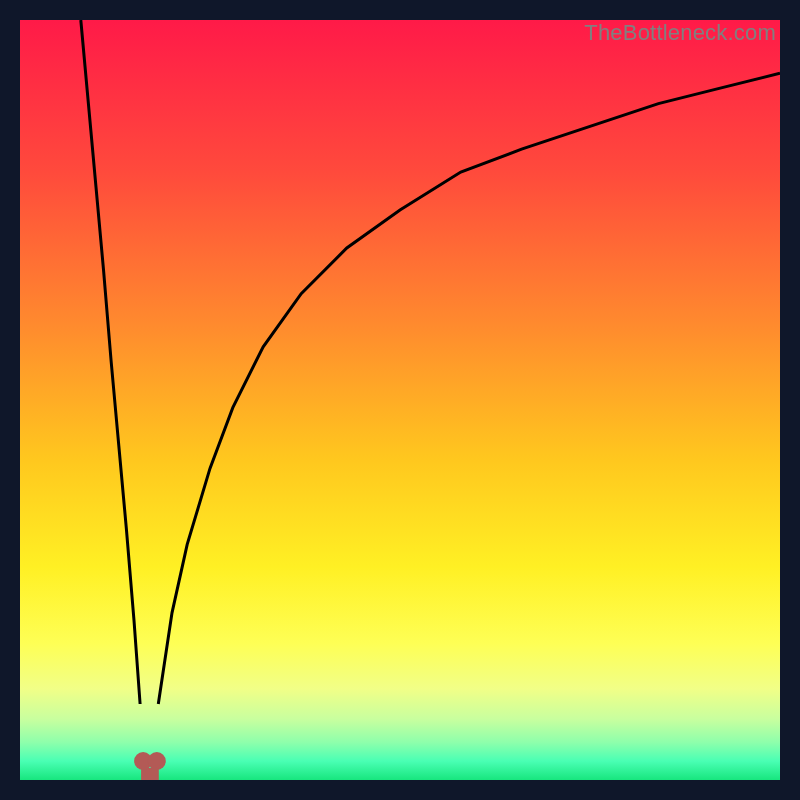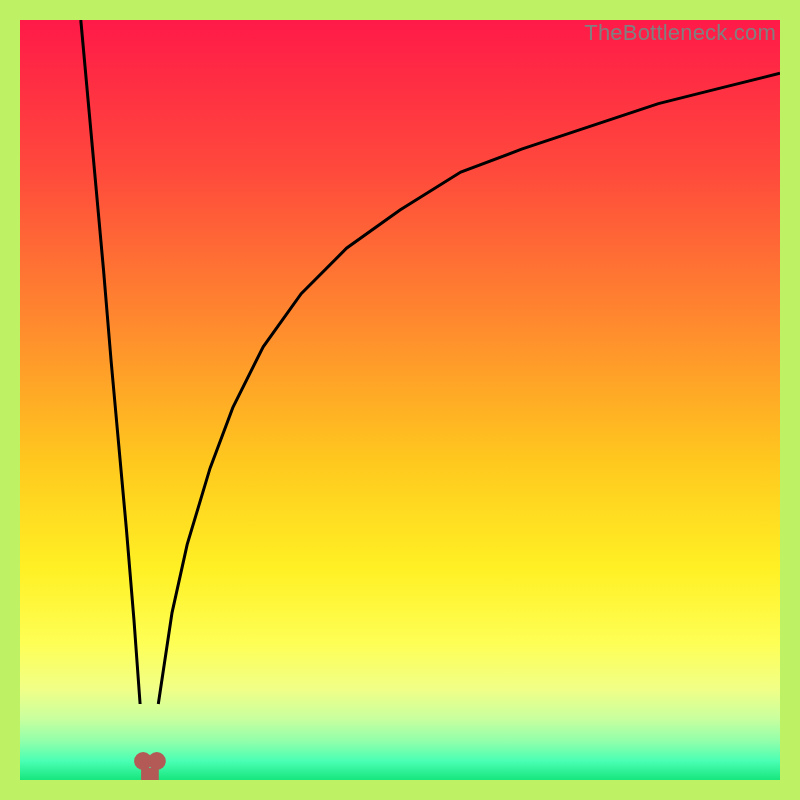--- a/index.html
+++ b/index.html
@@ -7,21 +7,21 @@
     padding: 0;
     width: 800px;
     height: 800px;
     background: #000;
     overflow: hidden;
   }
   .frame {
     position: relative;
     width: 800px;
     height: 800px;
-    background: #bef264;
+    background: #0f172a;
   }
   .plot-area {
     position: absolute;
     left: 20px;
     top: 20px;
     width: 760px;
     height: 760px;
     overflow: hidden;
   }
   .watermark {

